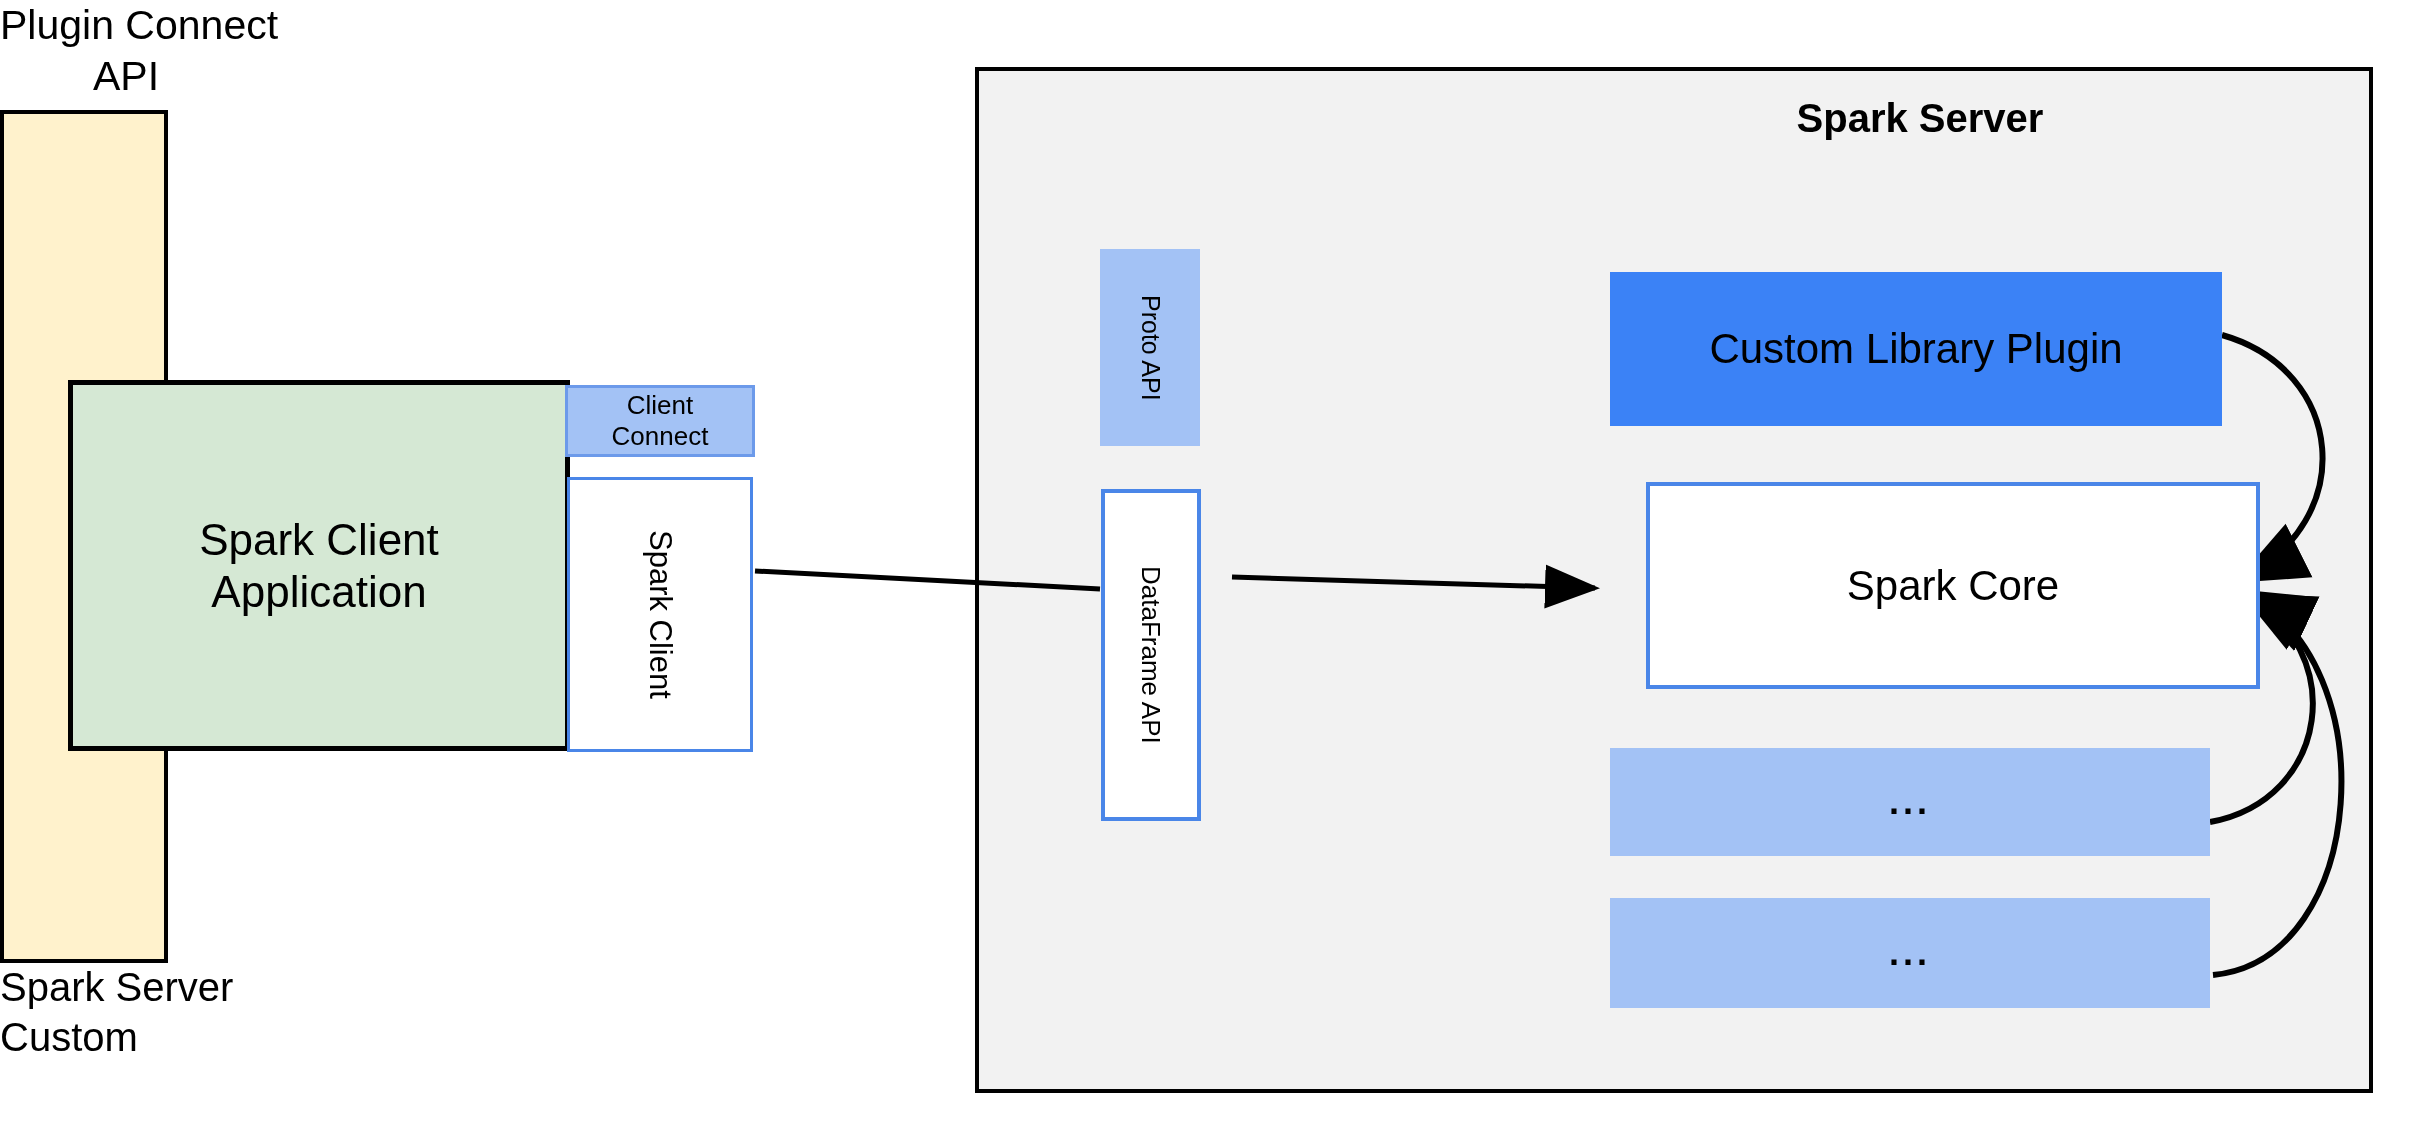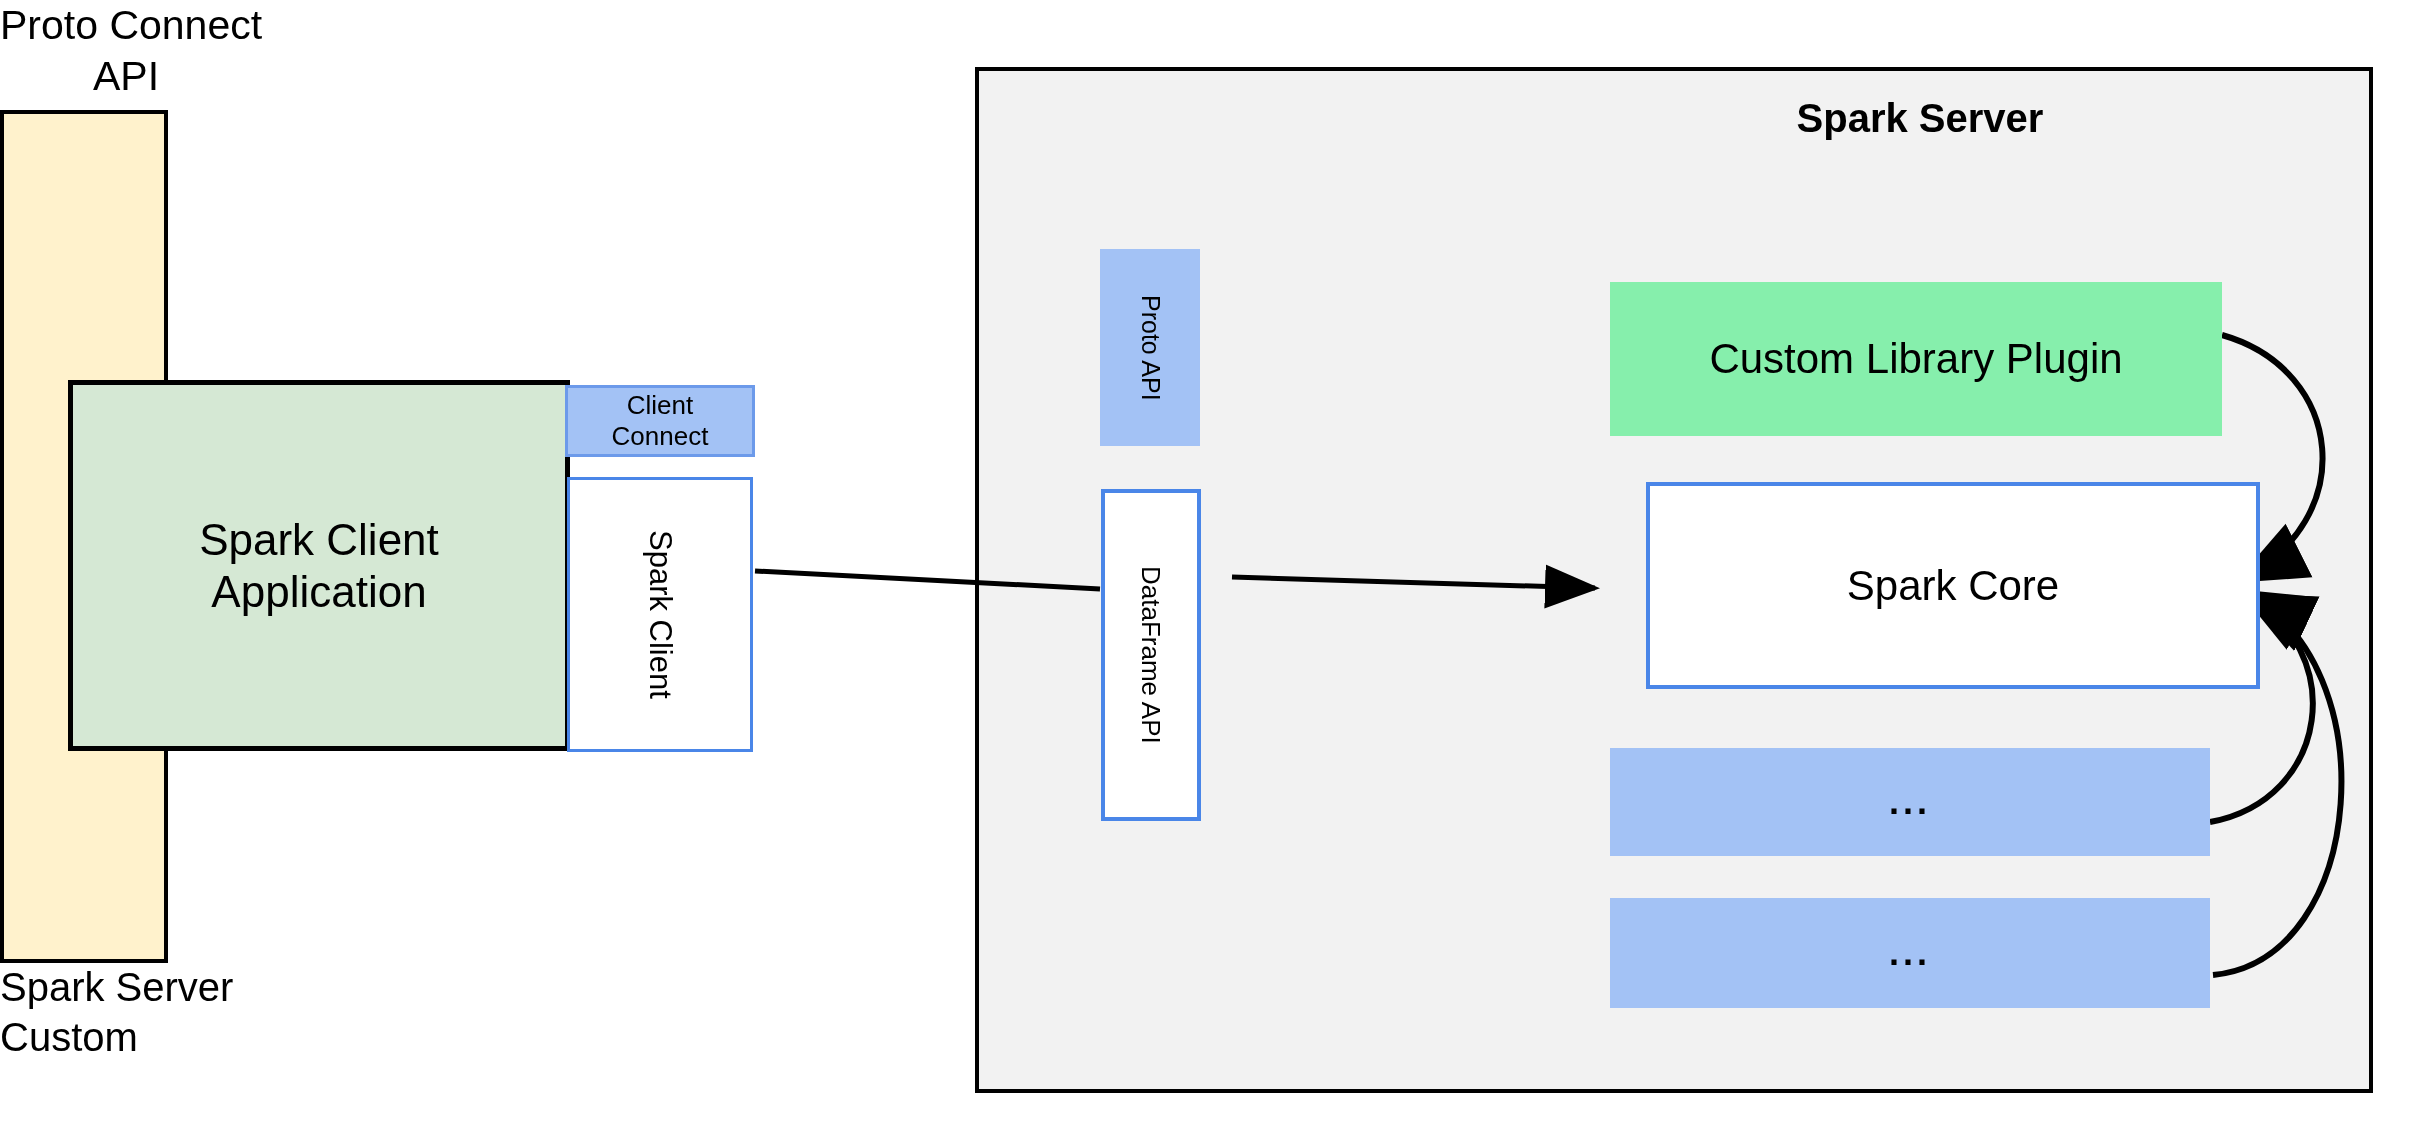--- a/index.html
+++ b/index.html
@@ -151,24 +151,24 @@
     height: 110px;
     font-size: 40px;
     display: block;
     text-align: left;
     line-height: 1.24;
   }
 
   
   #custom-plugin {
     left: 1610px;
-    top: 282px;
+    top: 272px;
     width: 612px;
     height: 154px;
-    background: #86efac;
+    background: #3b82f6;
     font-size: 42px;
   }
   #spark-core {
     left: 1646px;
     top: 482px;
     width: 614px;
     height: 207px;
     background: #ffffff;
     border: 4px solid #4a86e8;
     font-size: 42px;
@@ -244,21 +244,21 @@
       <span>Client</span><br>
       <span>Connect</span>
     </div>
   </div>
 
   <div class="box" id="spark-client">
     <span class="vtext">Spark Client</span>
   </div>
 
   <div id="spark-connect-label">
-    <span class="ln1">Proto Connect</span>
+    <span class="ln1">Plugin Connect</span>
     <span class="ln2">API</span>
   </div>
 
   <div class="box" id="spark-server-title">Spark Server</div>
 
   <div id="connect-column"></div>
 
   <div class="box" id="proto-api">
     <span class="vtext">Proto API</span>
   </div>

